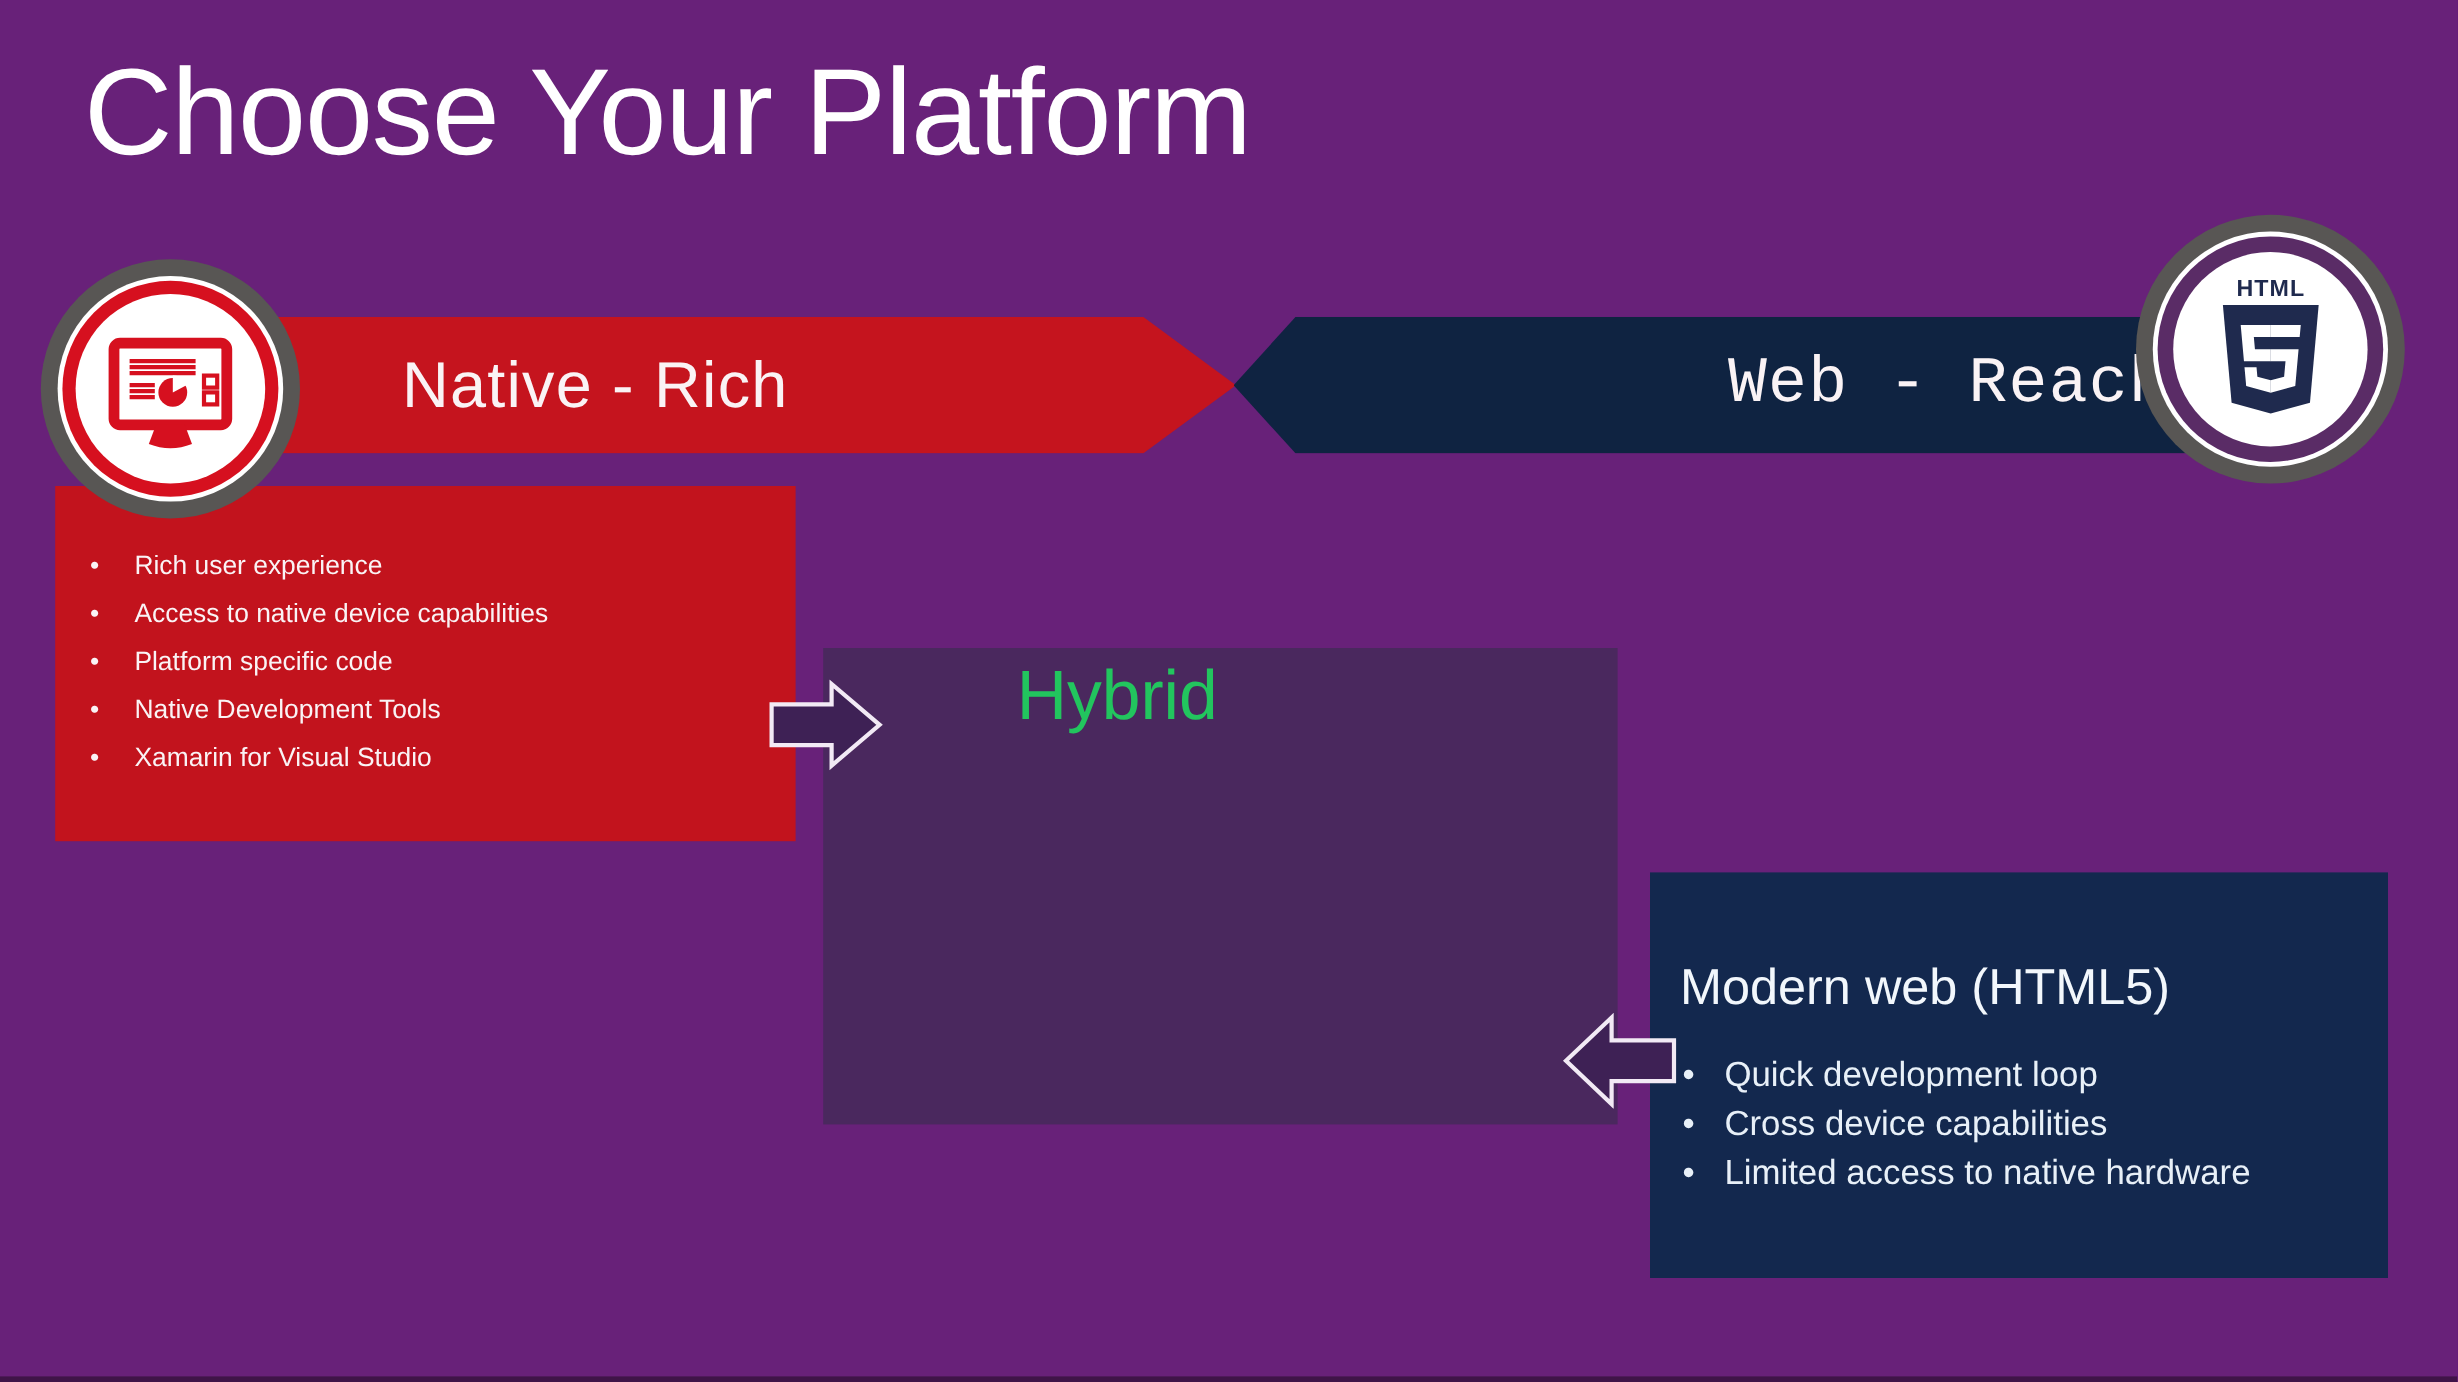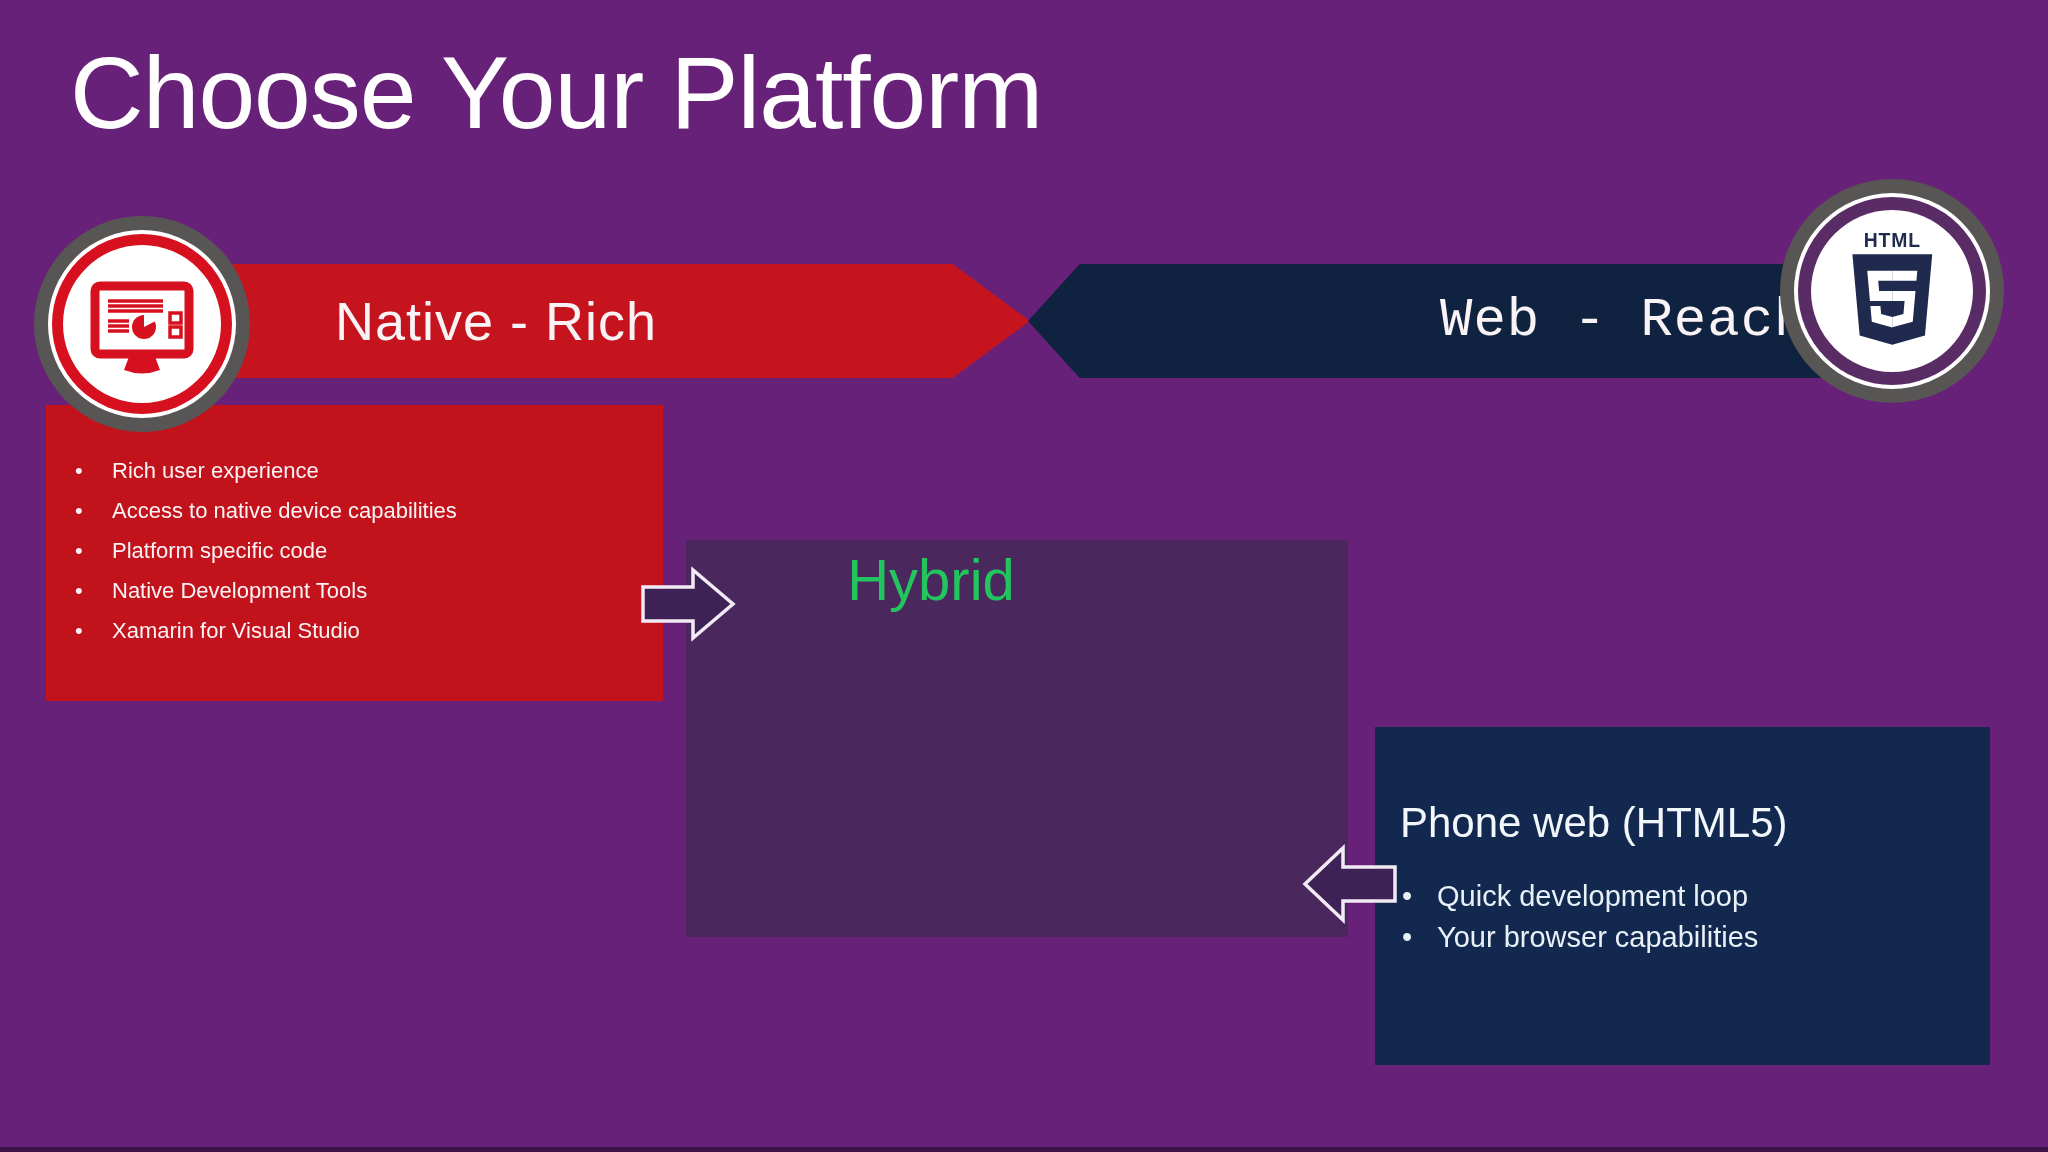--- a/index.html
+++ b/index.html
@@ -78,24 +78,25 @@
       <li>Native Development Tools</li>
       <li>Xamarin for Visual Studio</li>
     </ul>
   </div>
 
   <div class="box hybrid-box">
     <h2>Hybrid</h2>
   </div>
 
   <div class="box web-box">
-    <h2>Phone web (HTML5)</h2>
+    <h2>Modern web (HTML5)</h2>
     <ul>
       <li>Quick development loop</li>
-      <li>Your browser capabilities</li>
+      <li>Cross device capabilities</li>
+      <li>Limited access to native hardware</li>
     </ul>
   </div>
 
   <svg class="abs z5" style="left:32px;top:214px;" width="220" height="220" viewBox="0 0 220 220">
     <circle class="ring-gray" cx="110" cy="110" r="108"></circle>
     <circle class="ring-white" cx="110" cy="110" r="94"></circle>
     <circle class="ring-red" cx="110" cy="110" r="90"></circle>
     <circle class="ring-white" cx="110" cy="110" r="79"></circle>
     <rect class="mon-stroke" x="63" y="72" width="94" height="68" rx="5" stroke-width="9"></rect>
     <g class="mon-stroke" stroke-width="3.5">

